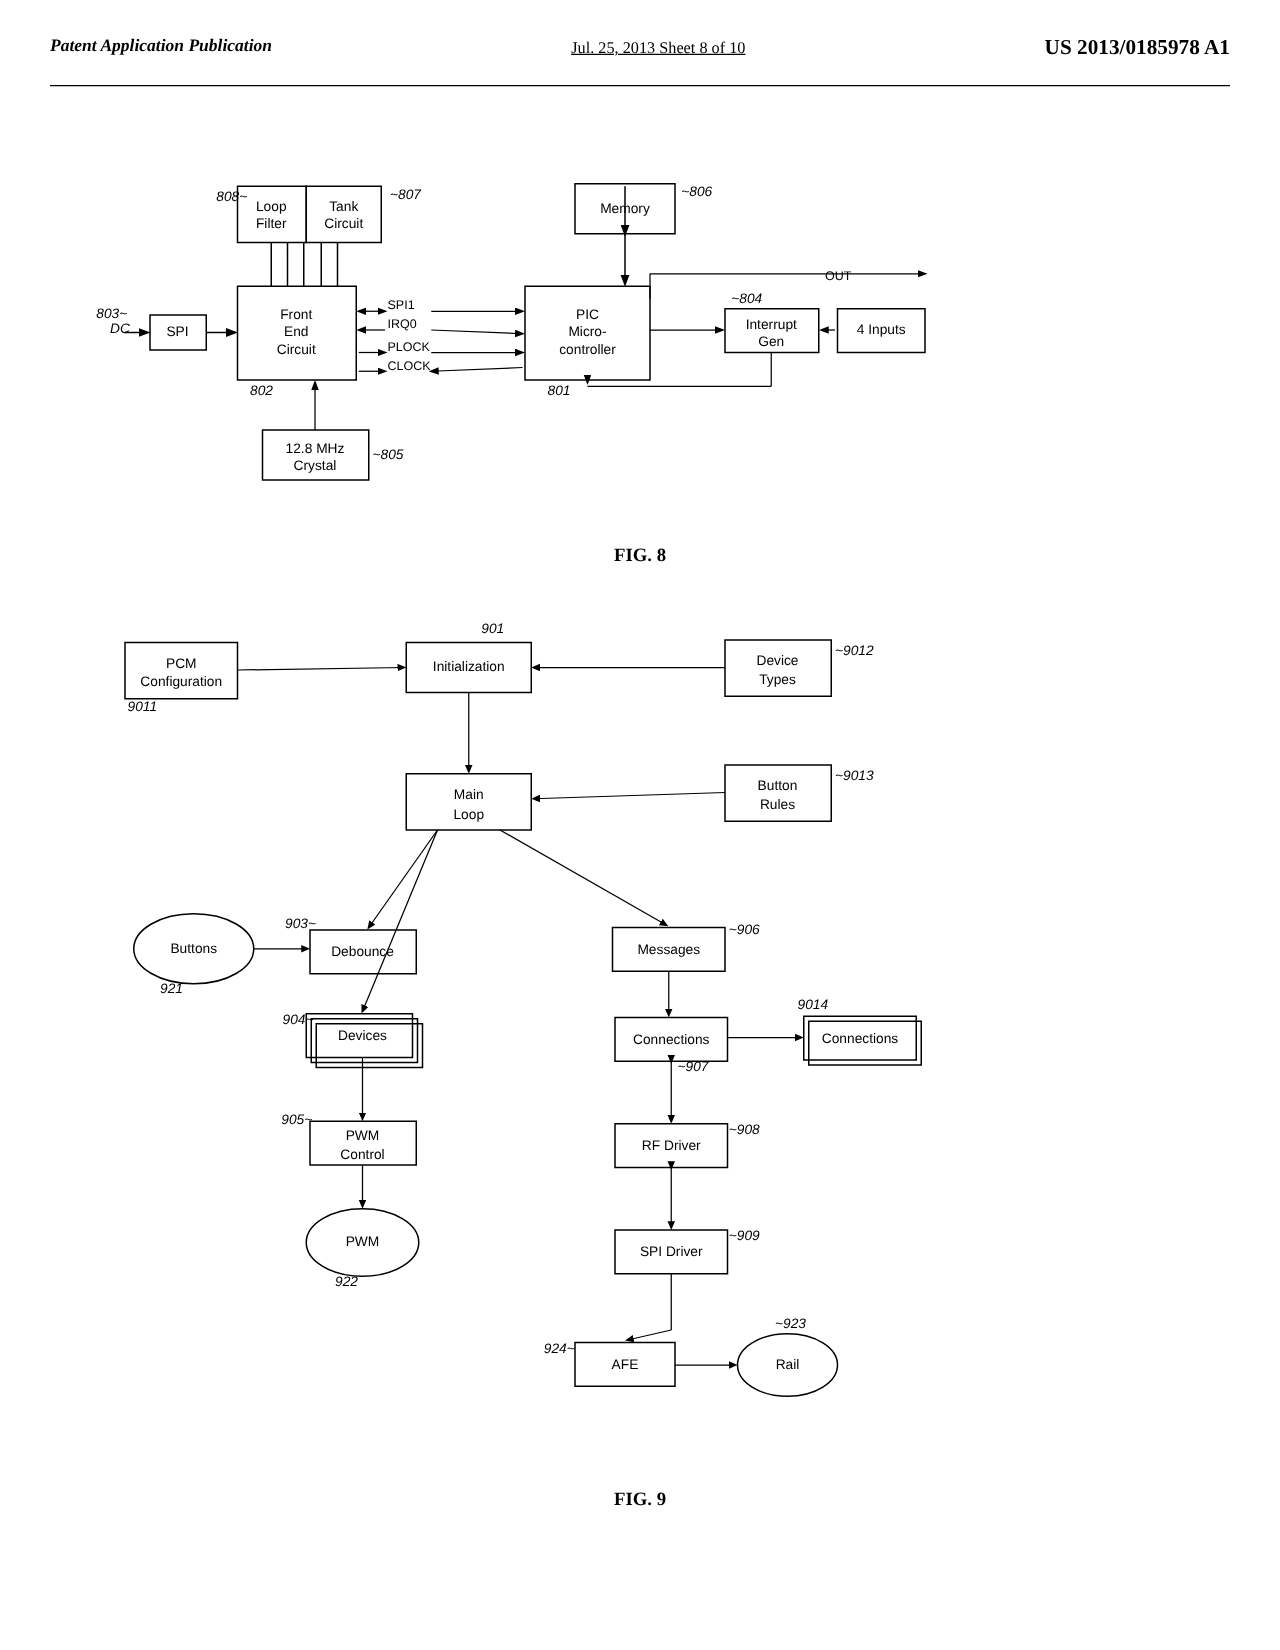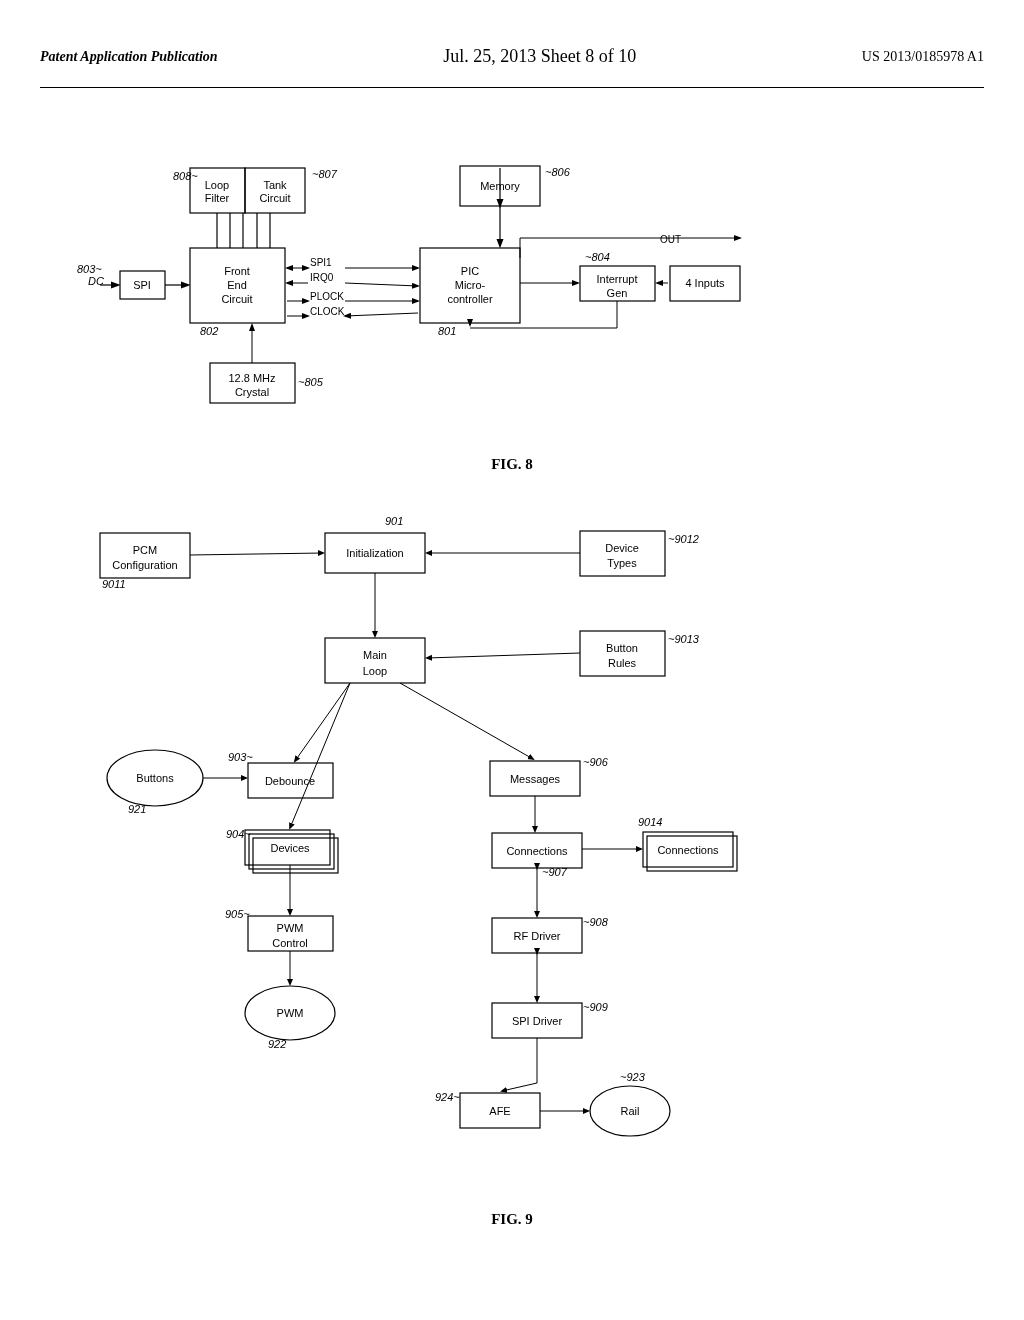--- a/index.html
+++ b/index.html
@@ -9,38 +9,38 @@
       width: 1024px;
       min-height: 1320px;
       position: relative;
       overflow: hidden;
     }
 
     .page {
       width: 1024px;
       min-height: 1320px;
       background: #fff;
-      padding: 36px 40px;
+      padding: 18px 40px;
       position: relative;
     }
 
     
     .header {
       display: flex;
       justify-content: space-between;
       align-items: center;
       padding: 10px 0 20px 0;
       border-bottom: 1px solid #000;
       margin-bottom: 30px;
       font-size: 13px;
     }
 
     .header-left { font-weight: bold; font-style: italic; font-size: 14px; }
-    .header-mid { font-size: 18px; }
-    .header-right { font-size: 14px; font-weight: normal; }
+    .header-mid { font-size: 13px; text-decoration: underline; }
+    .header-right { font-size: 17px; font-weight: bold; }
 
     
     .diagram-section {
       position: relative;
       margin-bottom: 10px;
     }
 
     .fig-label {
       text-align: center;
       font-weight: bold;

